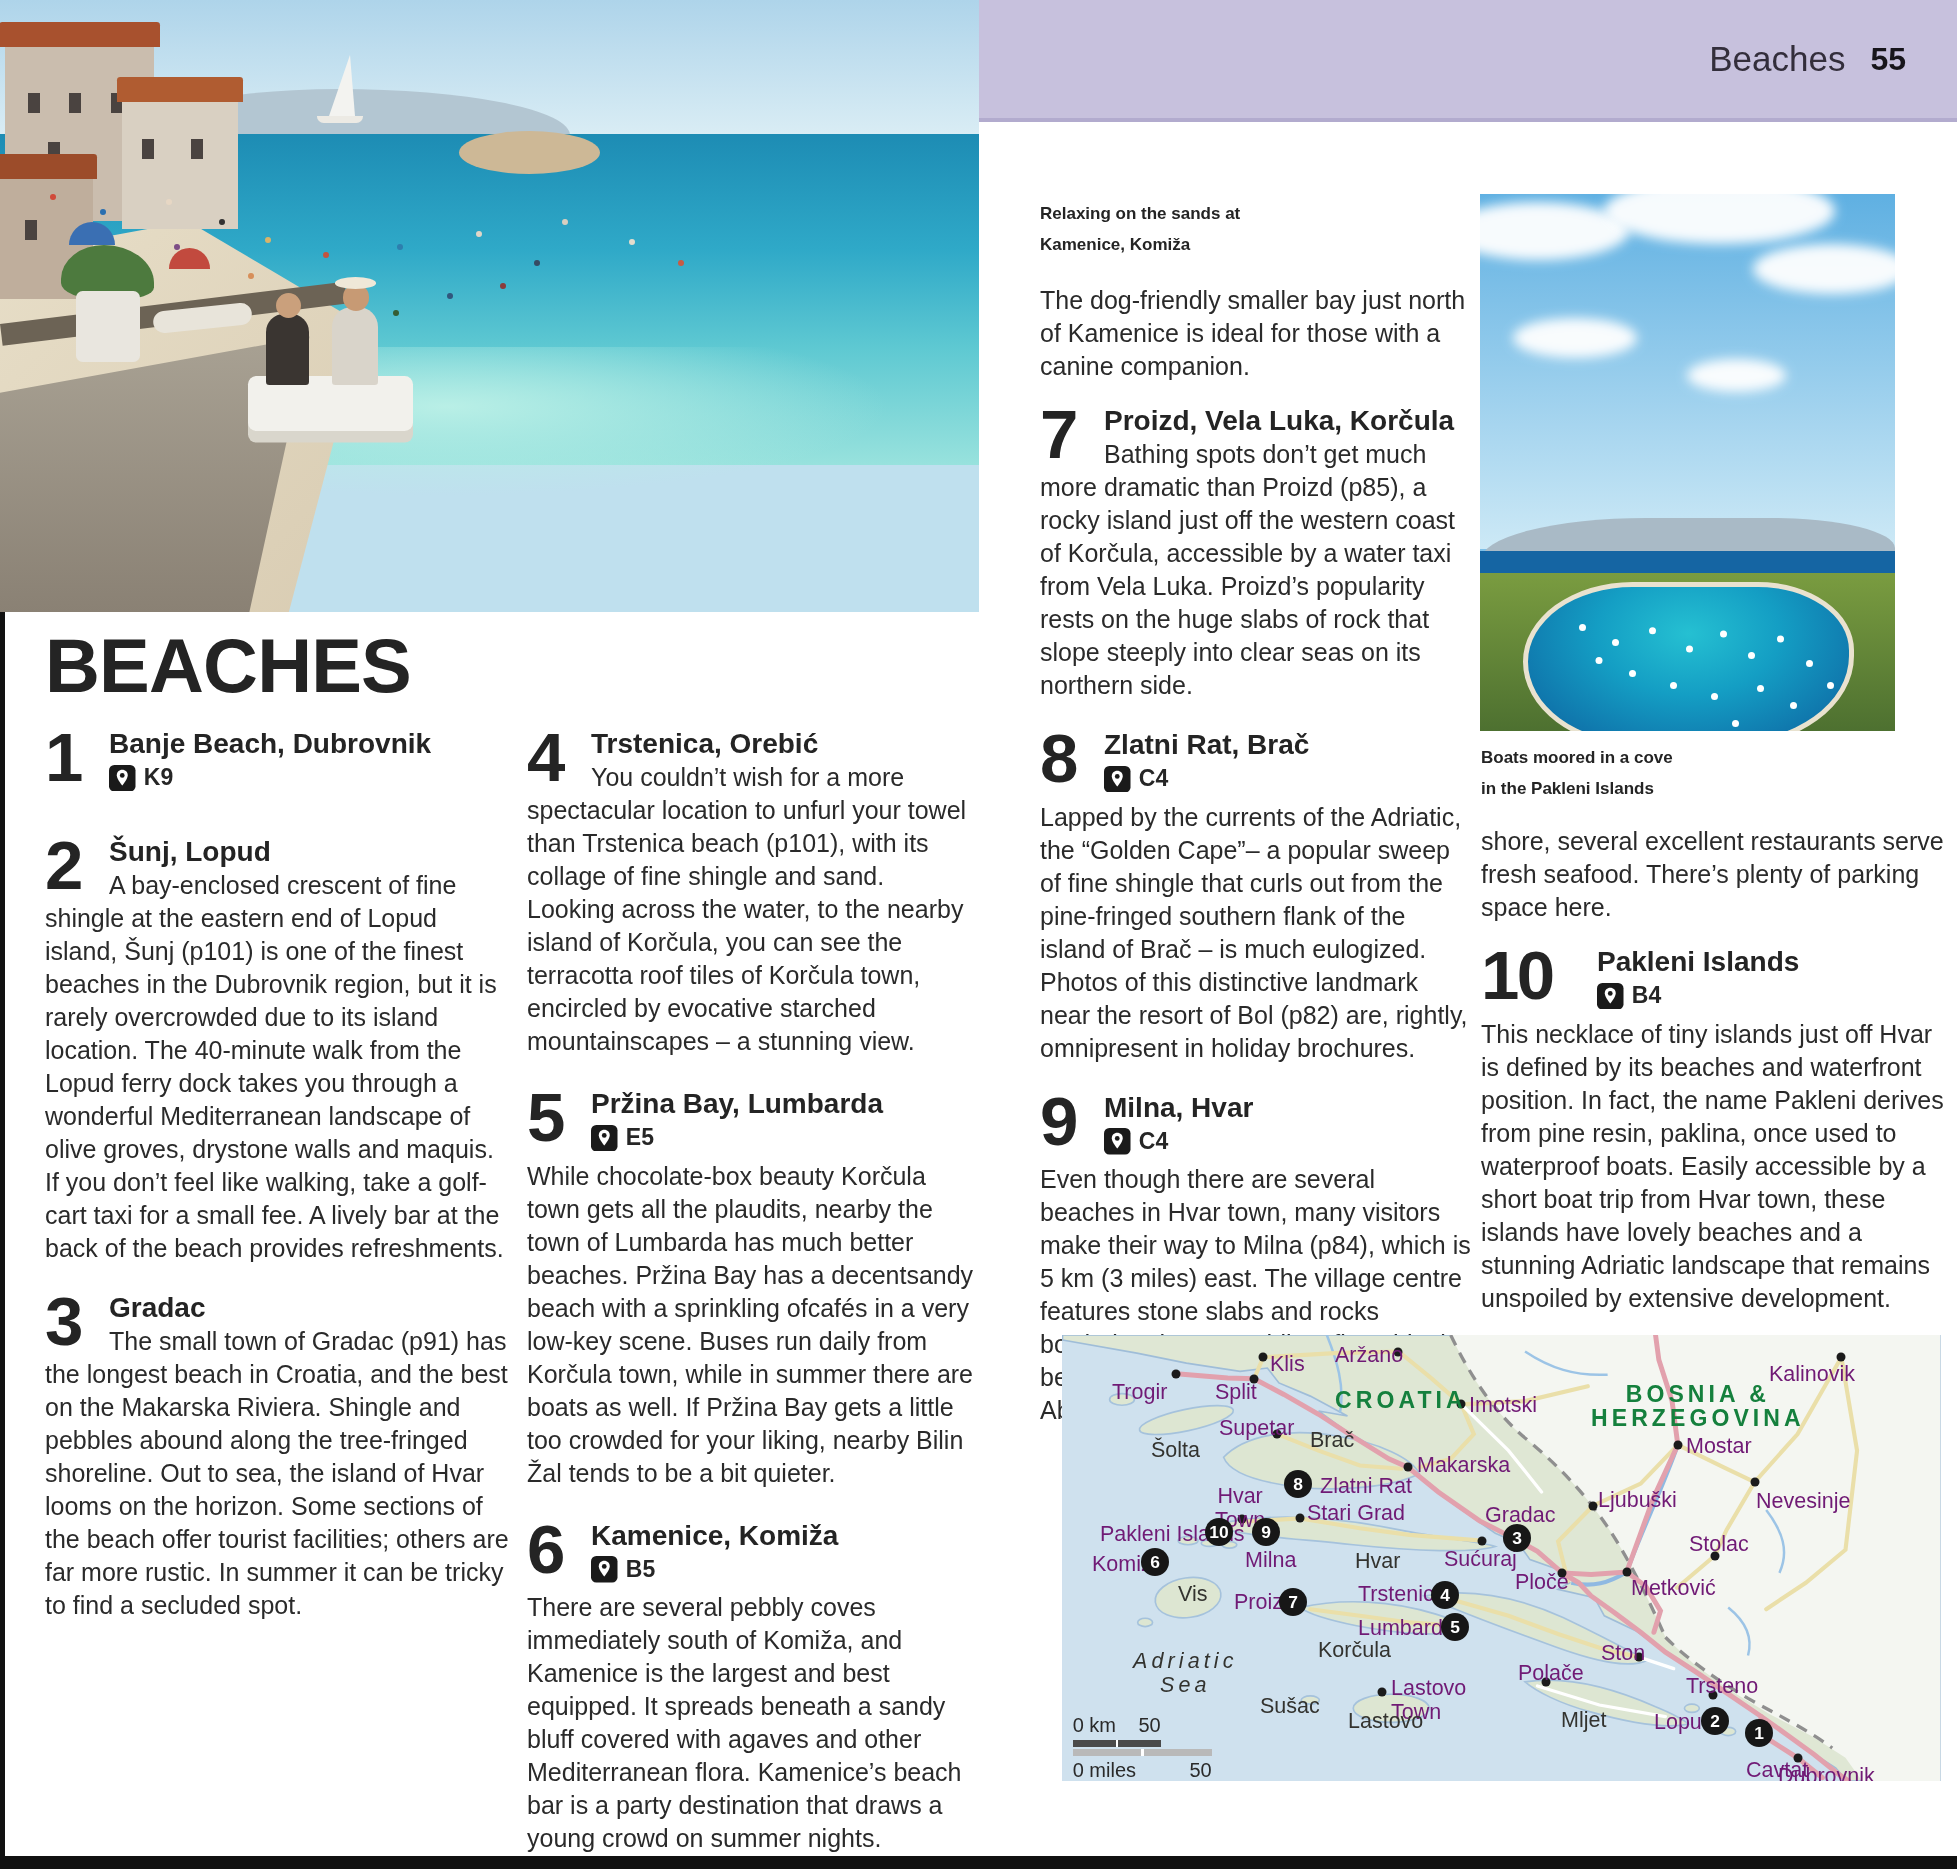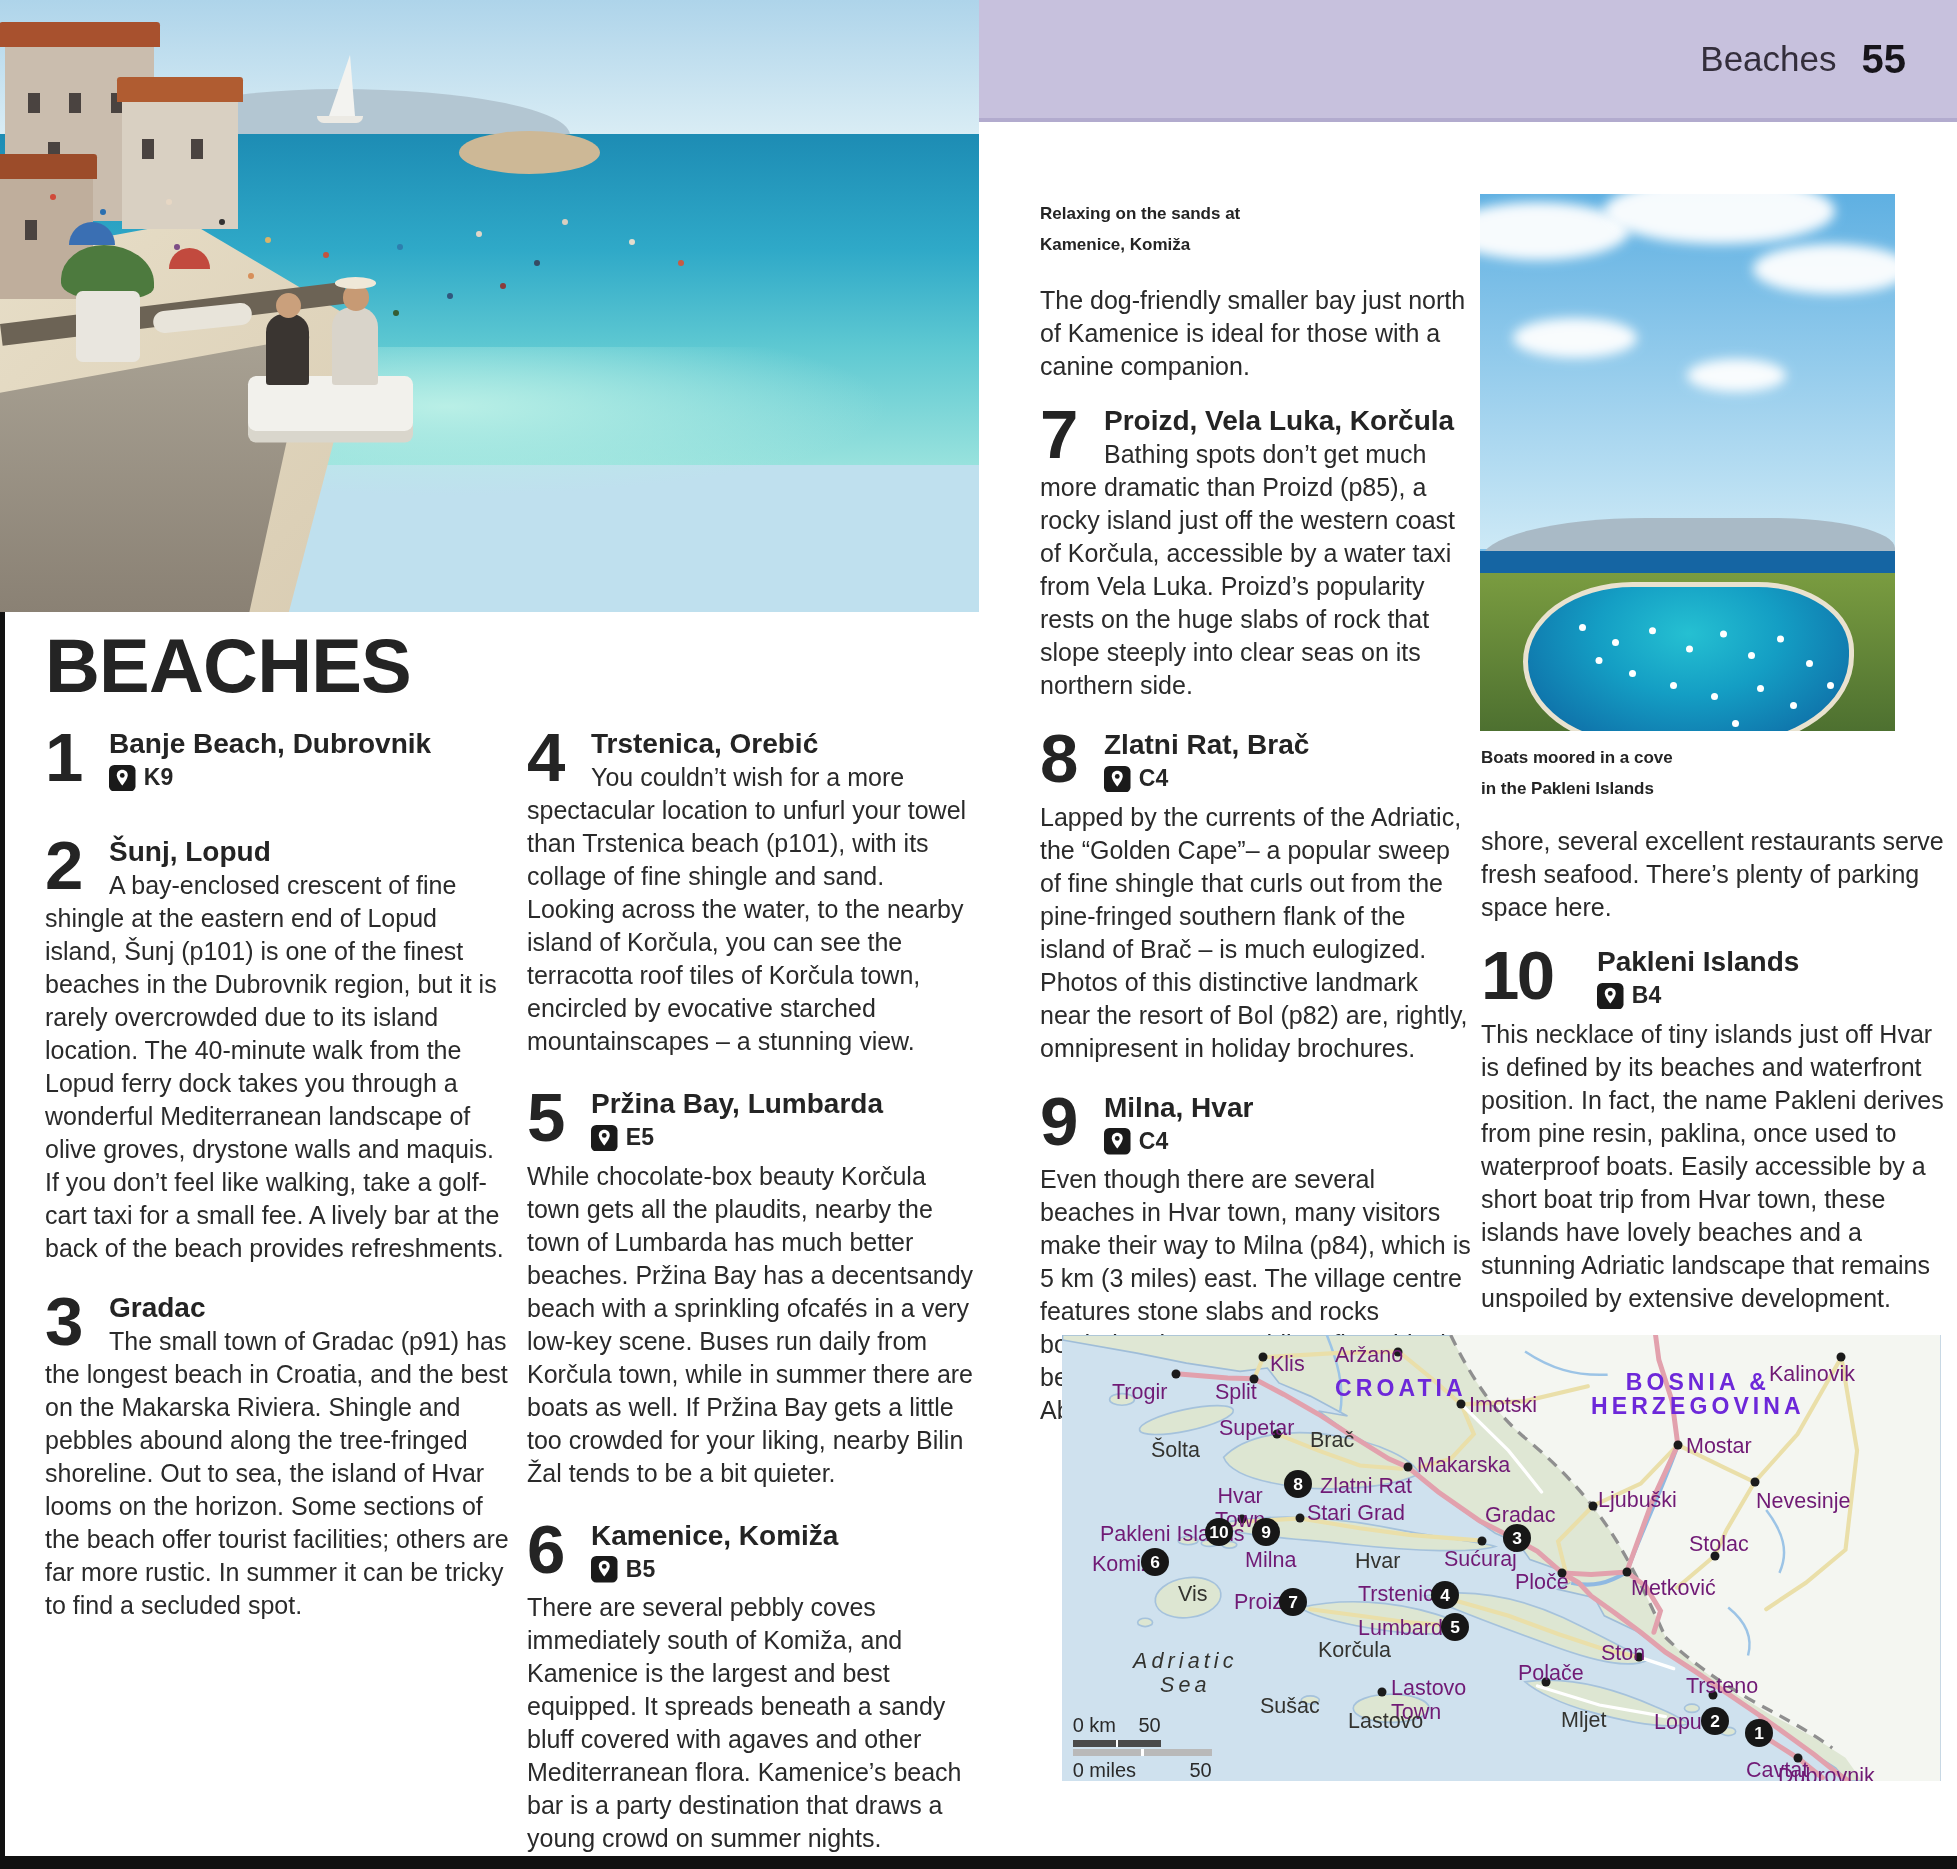--- a/index.html
+++ b/index.html
@@ -4,21 +4,21 @@
 <style>
   html,body{margin:0;padding:0;background:#ffffff;}
   body{width:1957px;height:1870px;position:relative;overflow:hidden;
        font-family:"Liberation Sans","DejaVu Sans",sans-serif;color:#262626;}
 
   
   .band{position:absolute;left:979px;top:0;width:978px;height:122px;background:#c7c1dd;
         border-bottom:4.1px solid #b2abce;display:flex;align-items:center;justify-content:flex-end;
         padding-right:51px;box-sizing:border-box;gap:25px;}
   .band .sec{font-size:35px;color:#332e3b;}
-  .band .pg{font-size:40px;font-weight:bold;color:#17151b;}
+  .band .pg{font-size:32px;font-weight:bold;color:#17151b;}
 
   
   .photoL{position:absolute;left:0;top:0;width:979px;height:612px;overflow:hidden;background:#bfe0ee;}
   .photoL .sky{position:absolute;left:0;top:0;width:100%;height:153px;
      background:linear-gradient(#aed4ea,#dff0f6);}
   .photoL .hills{position:absolute;left:107px;top:89px;width:463px;height:66px;background:#b3c6d2;
      border-radius:50% 50% 0 0/90% 70% 0 0;}
   .photoL .sea{position:absolute;left:0;top:134px;width:100%;height:331px;
      background:linear-gradient(#1d8cb4 0%,#2fa9c8 35%,#5fc9d2 65%,#98e2dd 100%);}
   .photoL .shallow{position:absolute;left:149px;top:347px;width:744px;height:149px;
@@ -107,21 +107,21 @@
   .intro{left:1040px;top:284px;width:430px;}
   .cont{left:1481px;top:825px;width:463px;}
 
   
   .map{position:absolute;left:1062px;top:1335px;width:879px;height:446px;background:#cfe1ee;overflow:hidden;}
   .map svg{position:absolute;left:0;top:0;}
   .dot{position:absolute;width:9px;height:9px;border-radius:50%;background:#1b1b1b;transform:translate(-50%,-50%);}
   .mlabel{position:absolute;font-size:21.5px;line-height:24px;color:#701a75;white-space:pre-line;}
   .mlabel.it{color:#33332f;}
   .mlabel.tc{text-align:center;}
-  .mlabel.country{color:#6d28d9;font-weight:bold;letter-spacing:4.1px;font-size:23px;text-align:center;}
+  .mlabel.country{color:#15803d;font-weight:bold;letter-spacing:4.1px;font-size:23px;text-align:center;margin-top:12px;}
   .mlabel.sea{font-style:italic;letter-spacing:4.1px;text-align:center;color:#33332f;}
   .marker{position:absolute;width:28px;height:28px;border-radius:50%;background:#171717;color:#fff;
      font-size:17.4px;font-weight:bold;display:flex;align-items:center;justify-content:center;
      transform:translate(-50%,-50%);}
   .scale{position:absolute;left:10.7px;top:379px;font-size:20px;color:#2a2a2a;width:165px;}
   .scale .row{display:flex;justify-content:space-between;width:88px;}
   .scale .row2{display:flex;justify-content:space-between;width:139px;}
   .bar1{width:88px;height:6.6px;margin:3.3px 0 2.5px 0;background:linear-gradient(90deg,#4a4a4a 0 49%,#fff 49% 51%,#4a4a4a 51% 100%);}
   .bar2{width:139px;height:6.6px;margin:0 0 3.3px 0;background:linear-gradient(90deg,#b9b9b9 0 49%,#fff 49% 51%,#b9b9b9 51% 100%);}
 

